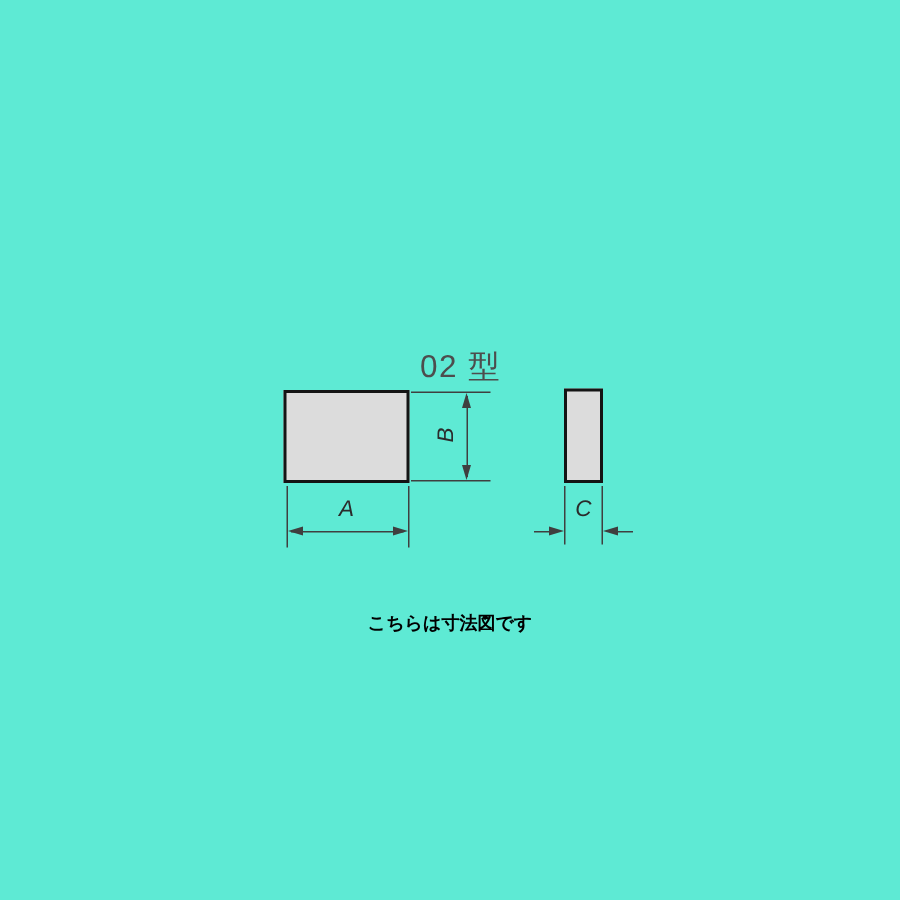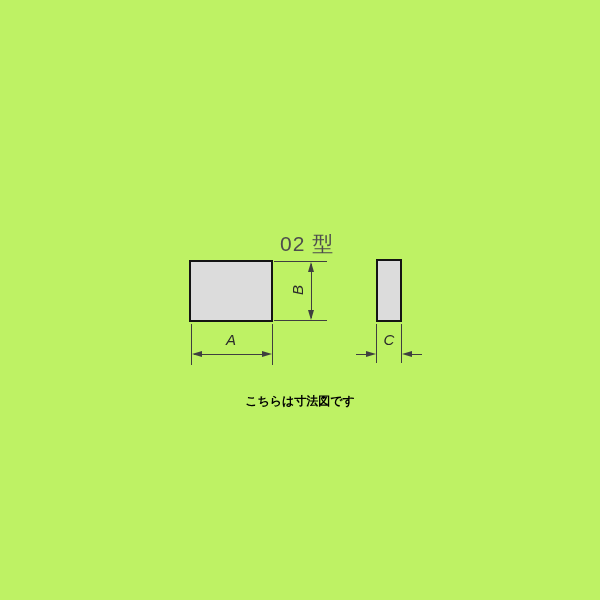--- a/index.html
+++ b/index.html
@@ -1,19 +1,19 @@
 <!DOCTYPE html>
 <html><head>
 <meta charset="utf-8">
 <style>
   html,body{margin:0;padding:0;background:#ffffff;}
   .canvas{
     position:relative;
     width:600px;height:600px;
-    background:#bef264;
+    background:#5eead4;
     font-family:"Liberation Sans", sans-serif;
     overflow:hidden;
   }
   
   .type-title{
     position:absolute;
     left:280px;top:230px;
     font-size:21px;
     letter-spacing:1px;
     color:#4d4d4d;
@@ -80,21 +80,21 @@
   .caption{
     position:absolute;
     left:0;top:393px;
     width:600px;
     text-align:center;
     font-weight:bold;
     font-size:12px;
     line-height:12px;
     color:#000000;
   }
-  .caption div{margin:2px;padding:0;}
+  .caption div{margin:16px;padding:0;}
 </style>
 </head>
 <body>
 
 <div class="canvas">
 
   <div class="type-title">02 型</div>
 
   <div class="front-view"></div>
 

